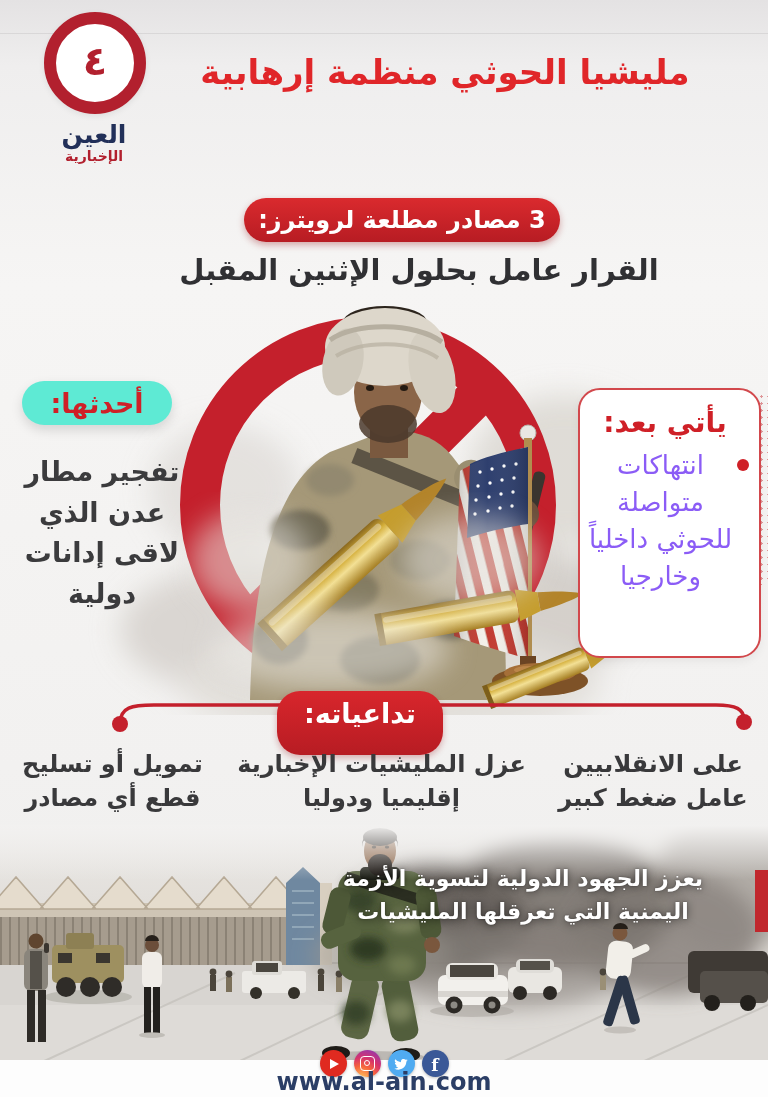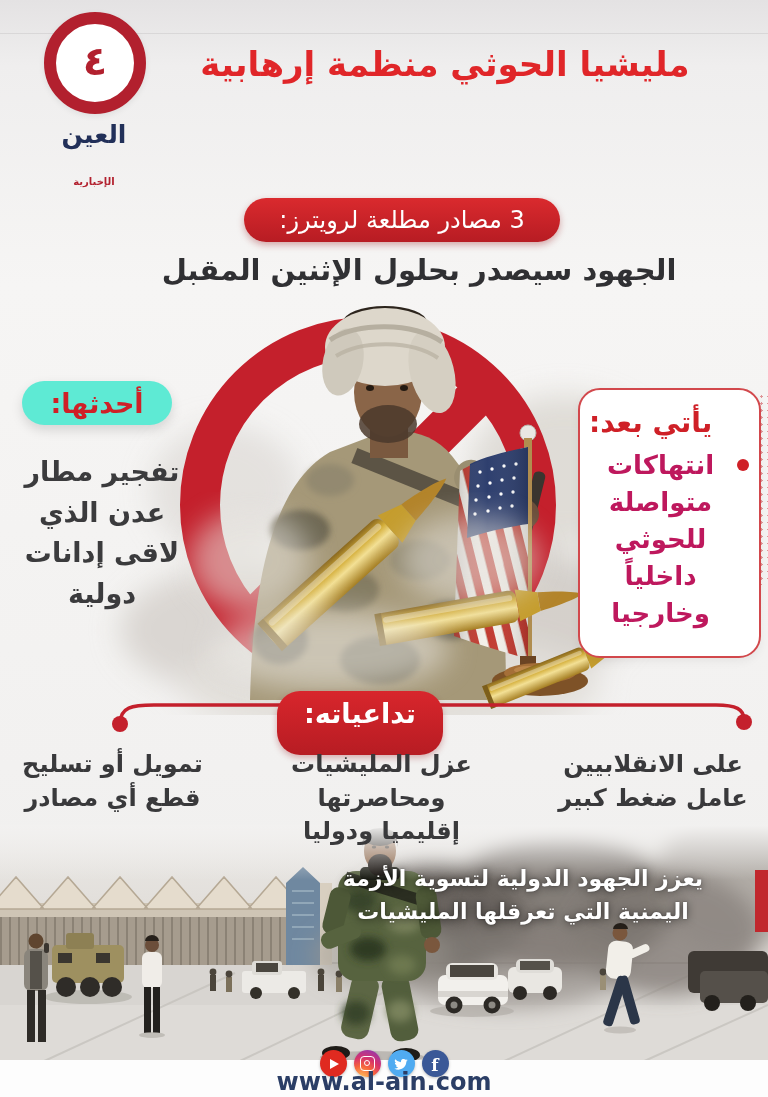--- a/index.html
+++ b/index.html
@@ -11,49 +11,49 @@
   .abs{position:absolute;}
   
   .hairline{left:0;right:0;top:33px;height:1px;background:rgba(0,0,0,.07);}
   
   .logo{left:44px;top:12px;width:100px;text-align:center;}
   .logo-circle{width:78px;height:78px;margin:0 auto;border-radius:50%;
     background:#fff;border:12px solid #b2202e;display:flex;align-items:center;justify-content:center;
     box-shadow:0 2px 6px rgba(0,0,0,.08);}
   .logo-glyph{color:#b2202e;font-size:40px;font-weight:bold;line-height:1;transform:translateY(-2px);}
   .logo-word{color:#223059;font-size:25px;font-weight:bold;margin-top:8px;line-height:1.05;}
-  .logo-tag{color:#b2202e;font-size:10px;font-weight:bold;letter-spacing:.5px;margin-top:28px;}
+  .logo-tag{color:#b2202e;font-size:14px;font-weight:bold;letter-spacing:.5px;}
   
   .title-wrap{left:130px;right:8px;top:40px;text-align:center;direction:rtl;}
   .title1{font-size:51px;font-weight:bold;color:#37373a;line-height:1.15;}
-  .title2{font-size:34px;font-weight:bold;color:#e02629;margin-top:4px;}
+  .title2{font-size:34px;font-weight:bold;color:#e02629;margin-top:12px;}
   .src-badge{left:244px;top:198px;width:316px;height:44px;border-radius:23px;
-    background:linear-gradient(180deg,#da2a2e,#b71c23);color:#fff;font-size:24px;font-weight:normal;
+    background:linear-gradient(180deg,#da2a2e,#b71c23);color:#fff;font-size:24px;font-weight:bold;
     line-height:44px;text-align:center;direction:rtl;box-shadow:0 3px 7px rgba(150,20,25,.35);}
   .subtitle{left:100px;right:30px;top:253px;text-align:center;direction:rtl;
     font-size:29px;font-weight:bold;color:#303033;}
   
   .hero{left:0;top:295px;}
   
   .pill-latest{left:22px;top:381px;width:150px;height:44px;background:#5eead4;border-radius:24px;
     box-shadow:0 5px 12px rgba(0,0,0,.13);color:#cf2027;font-size:27px;font-weight:bold;
     line-height:46px;text-align:center;direction:rtl;z-index:5;}
   .latest-text{left:6px;top:452px;width:192px;direction:rtl;text-align:center;
     font-size:27px;font-weight:bold;color:#3b3b3d;line-height:1.5;z-index:5;}
   
   .halftone{left:737px;top:393px;width:31px;height:192px;z-index:3;
     background-image:radial-gradient(rgba(205,70,75,.55) 1.3px,transparent 1.4px);
     background-size:7px 7px;}
   .card-after{left:578px;top:388px;width:179px;height:266px;background:#fff;border:2px solid #d2484c;
     border-radius:22px;box-shadow:0 4px 10px rgba(0,0,0,.05);z-index:4;direction:rtl;}
-  .card-after .card-title{color:#cf2027;font-size:28px;font-weight:bold;text-align:left;
+  .card-after .card-title{color:#cf2027;font-size:28px;font-weight:bold;text-align:center;
     padding:16px 18px 0 9px;}
   .card-bullet{position:relative;margin-top:8px;padding:0 26px 0 8px;}
   .card-dot{position:absolute;right:10px;top:12px;width:12px;height:12px;border-radius:50%;background:#cf2027;}
-  .card-text{font-size:26px;font-weight:bold;color:#be185d;text-align:center;line-height:1.42;}
+  .card-text{font-size:26px;font-weight:normal;color:#8b5cf6;text-align:center;line-height:1.42;}
   
   .rep-line-svg{left:0;top:690px;z-index:4;}
   .rep-badge{left:277px;top:691px;width:166px;height:64px;border-radius:23px;
     background:linear-gradient(180deg,#d8262c,#b71c23);color:#fff;font-size:27px;font-weight:bold;
     line-height:46px;text-align:center;direction:rtl;z-index:5;box-shadow:0 3px 6px rgba(150,20,25,.3);}
   .rep-cols{left:10px;top:748px;width:748px;direction:rtl;display:flex;justify-content:space-between;z-index:5;}
   .rep-col{text-align:center;font-size:24px;font-weight:bold;color:#39393b;line-height:1.4;}
   .rep-col.c1{width:210px;}.rep-col.c2{width:300px;}.rep-col.c3{width:205px;}
   
   .photo{left:0;top:825px;z-index:1;}
@@ -88,21 +88,21 @@
     <span class="logo-glyph">٤</span>
   </div>
   <div class="logo-word">العين</div>
   <div class="logo-tag">الإخبارية</div>
 </div>
 
 <div class="abs title-wrap">
   <div class="title2">مليشيا الحوثي منظمة إرهابية</div>
 </div>
 <div class="abs src-badge">3 مصادر مطلعة لرويترز:</div>
-<div class="abs subtitle">الجهود سيصدر بحلول الإثنين المقبل</div>
+<div class="abs subtitle">القرار عامل بحلول الإثنين المقبل</div>
 
 <svg class="abs hero" width="768" height="420" viewBox="0 295 768 420">
   <defs>
     <filter id="b14">
         <feGaussianBlur stdDeviation="14"></feGaussianBlur>
       </filter>
     <filter id="b6">
         <feGaussianBlur stdDeviation="6"></feGaussianBlur>
       </filter>
     <filter id="b3">
@@ -236,21 +236,21 @@
   <circle cx="744" cy="722" r="8" fill="#c4202c"></circle>
 </svg>
 <div class="abs rep-badge">تداعياته:</div>
 
 <div class="abs rep-cols">
   <div class="rep-col c1">
     <div>على الانقلابيين</div>
     <div>عامل ضغط كبير</div>
   </div>
   <div class="rep-col c2">
-    <div>عزل المليشيات ومحاصرتها</div>
+    <div>عزل المليشيات الإخبارية</div>
     <div>إقليميا ودوليا</div>
   </div>
   <div class="rep-col c3">
     <div>تمويل أو تسليح</div>
     <div>قطع أي مصادر</div>
   </div>
 </div>
 
 <svg class="abs photo" width="768" height="240" viewBox="0 0 768 240">
   <defs>

